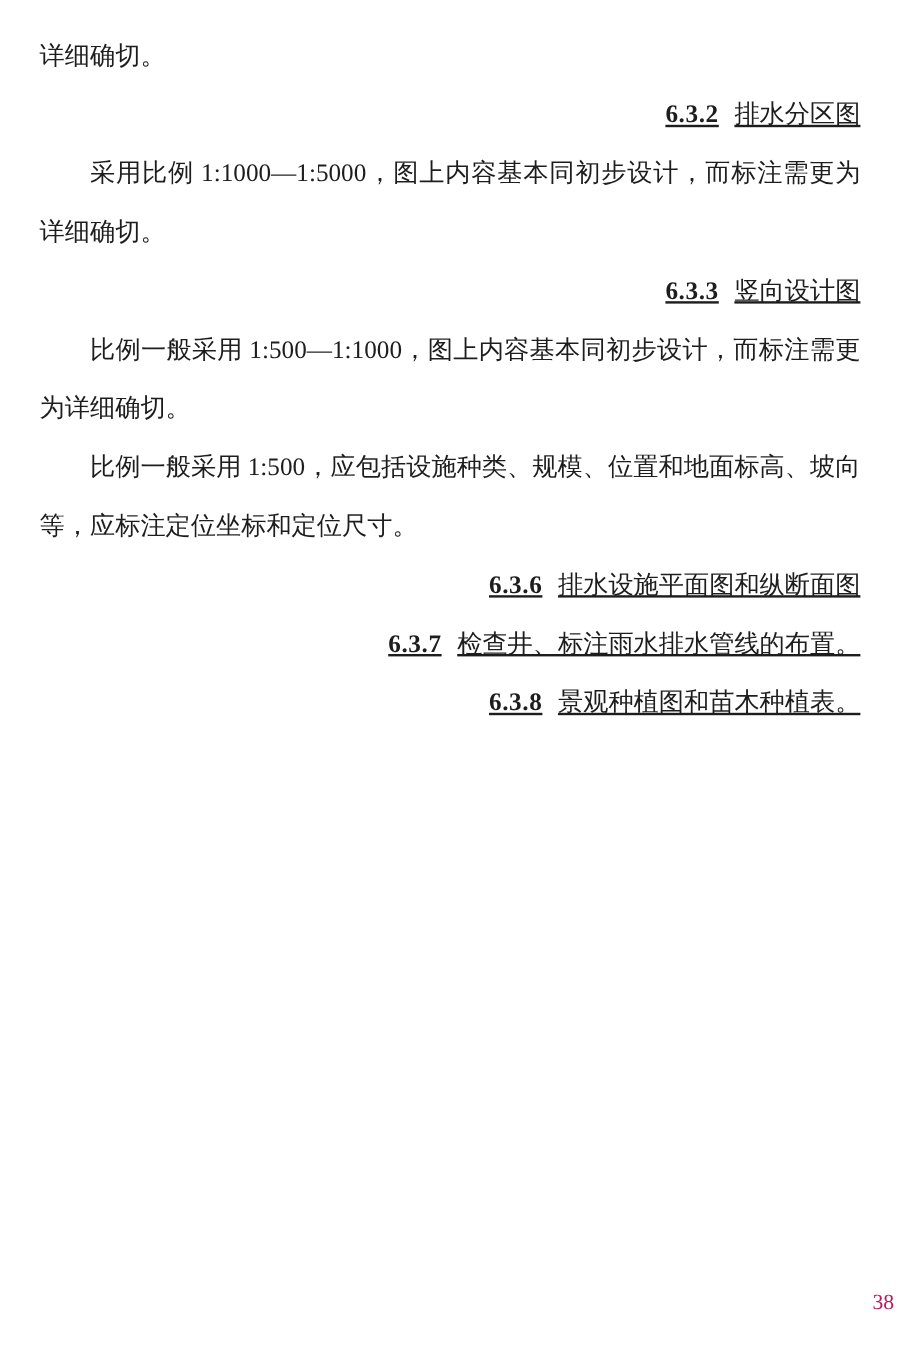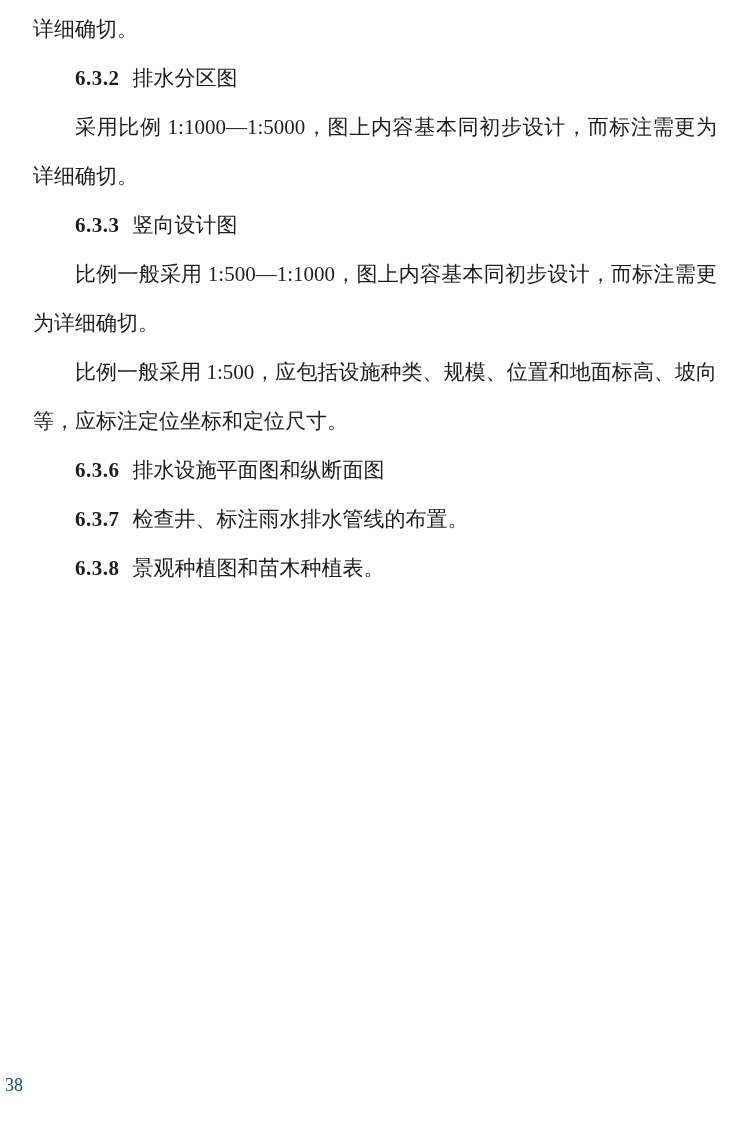--- a/index.html
+++ b/index.html
@@ -7,56 +7,57 @@
     padding: 0;
     background: #ffffff;
   }
   .page {
     position: relative;
     width: 740px;
     height: 1121px;
     margin: 0 auto;
     background: #ffffff;
     box-sizing: border-box;
-    padding: 5px 28px 0 28px;
+    padding: 22px 28px 0 28px;
     font-family: "Liberation Serif", "DejaVu Serif", serif;
     font-size: 21px;
     line-height: 49px;
     color: #1d1d1d;
     overflow: hidden;
   }
   .para, .heading {
     margin: 0;
     text-align: justify;
     text-justify: inter-character;
   }
   .para {
     text-indent: 2em;
   }
   .para.no-indent {
     text-indent: 0;
   }
   .heading {
     text-indent: 2em;
-    text-align: left;
+    text-align: right;
+    text-decoration: underline;
   }
   .hnum {
     font-weight: bold;
     letter-spacing: 0.5px;
     margin-right: 13px;
   }
   .page-number {
     position: absolute;
     left: 0;
     right: 0;
     bottom: 26px;
-    text-align: left;
+    text-align: right;
     font-size: 18px;
     line-height: 20px;
-    color: #0c4a6e;
+    color: #be185d;
   }
 </style>
 </head>
 <body>
 
 <div class="page">
 
   <p class="para no-indent">详细确切。</p>
 
   <p class="heading">

